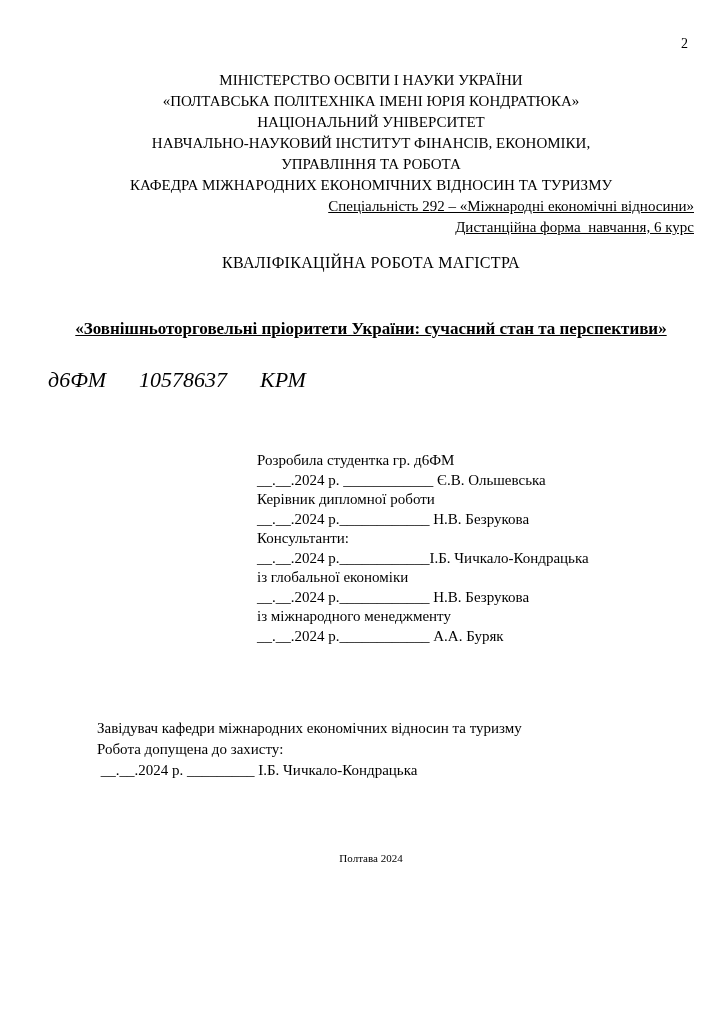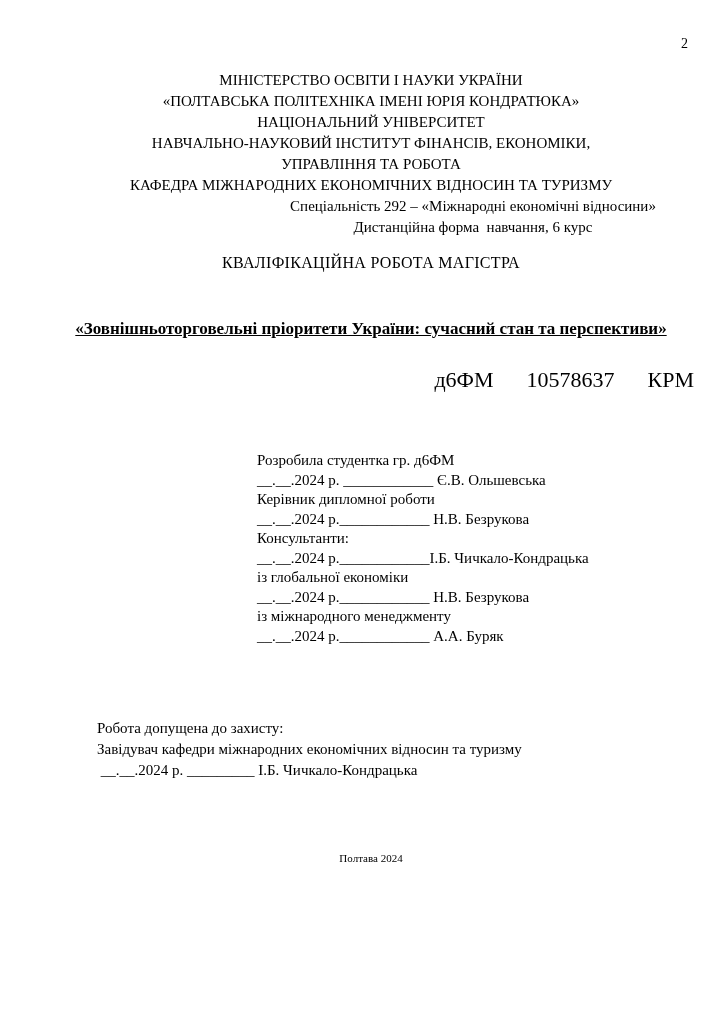--- a/index.html
+++ b/index.html
@@ -27,22 +27,23 @@
     right: 36px;
     font-size: 14px;
   }
   .header-line {
     text-align: center;
     font-size: 15px;
     line-height: 21px;
     white-space: pre-wrap;
   }
   .specialty-block {
-    text-align: center;
+    text-align: right;
     padding-left: 204px;
+    text-decoration: underline;
   }
   .specialty-line {
     font-size: 15px;
     line-height: 21px;
     white-space: pre-wrap;
   }
   .work-type {
     margin-top: 14px;
     text-align: center;
     font-weight: normal;
@@ -53,24 +54,25 @@
   .work-title {
     margin-top: 43px;
     text-align: center;
     font-weight: bold;
     font-size: 17px;
     line-height: 23px;
     text-decoration: underline;
   }
   .work-code {
     margin-top: 25px;
-    text-align: right;
+    text-align: left;
     font-size: 22px;
     line-height: 30px;
     white-space: pre;
+    font-style: italic;
   }
   .signatures {
     margin-top: 56px;
     margin-left: 209px;
     font-size: 15px;
   }
   .signature-line {
     line-height: 19.5px;
     white-space: pre-wrap;
   }
@@ -126,21 +128,21 @@
       <div class="signature-line">__.__.2024 р.____________ Н.В. Безрукова</div>
       <div class="signature-line">Консультанти:</div>
       <div class="signature-line">__.__.2024 р.____________І.Б. Чичкало-Кондрацька</div>
       <div class="signature-line">із глобальної економіки</div>
       <div class="signature-line">__.__.2024 р.____________ Н.В. Безрукова</div>
       <div class="signature-line">із міжнародного менеджменту</div>
       <div class="signature-line">__.__.2024 р.____________ А.А. Буряк</div>
     </div>
 
     <div class="admission">
+      <div class="admission-line">Завідувач кафедри міжнародних економічних відносин та туризму</div>
       <div class="admission-line">Робота допущена до захисту:</div>
-      <div class="admission-line">Завідувач кафедри міжнародних економічних відносин та туризму</div>
       <div class="admission-line"> __.__.2024 р. _________ І.Б. Чичкало-Кондрацька</div>
     </div>
 
     <div class="footer-line">Полтава 2024</div>
 
   </div>
 </div>
 
 </body></html>

